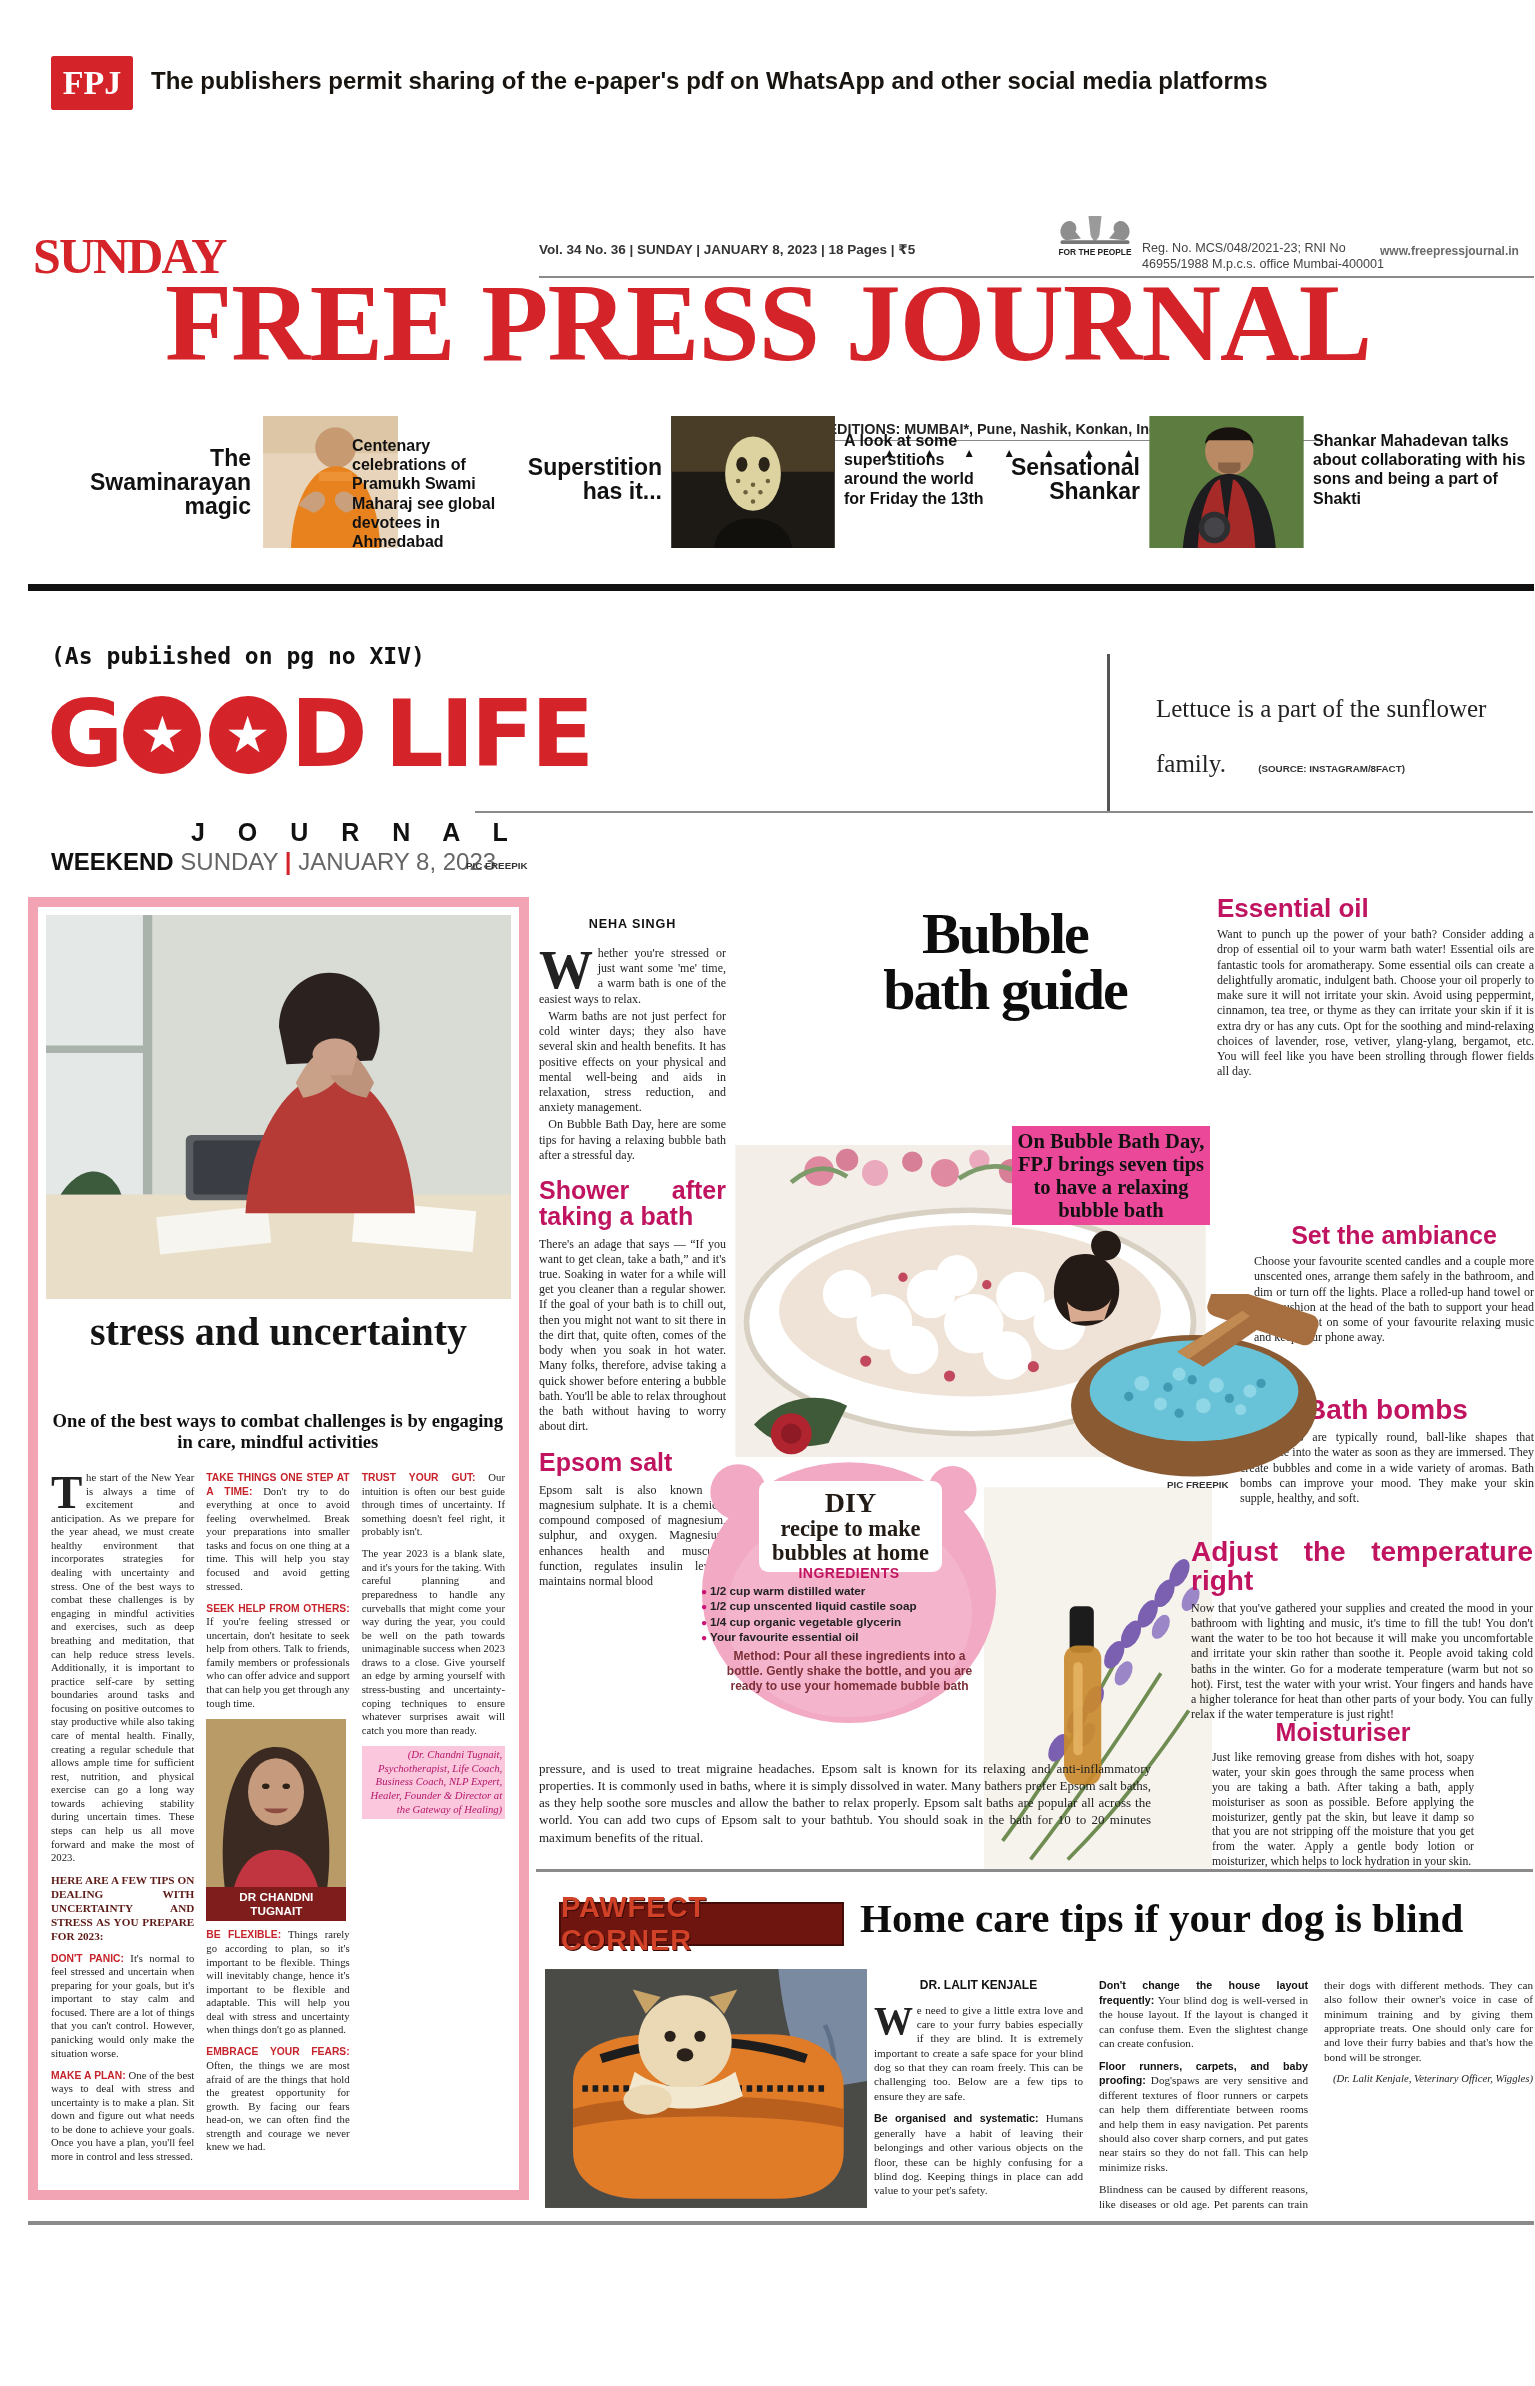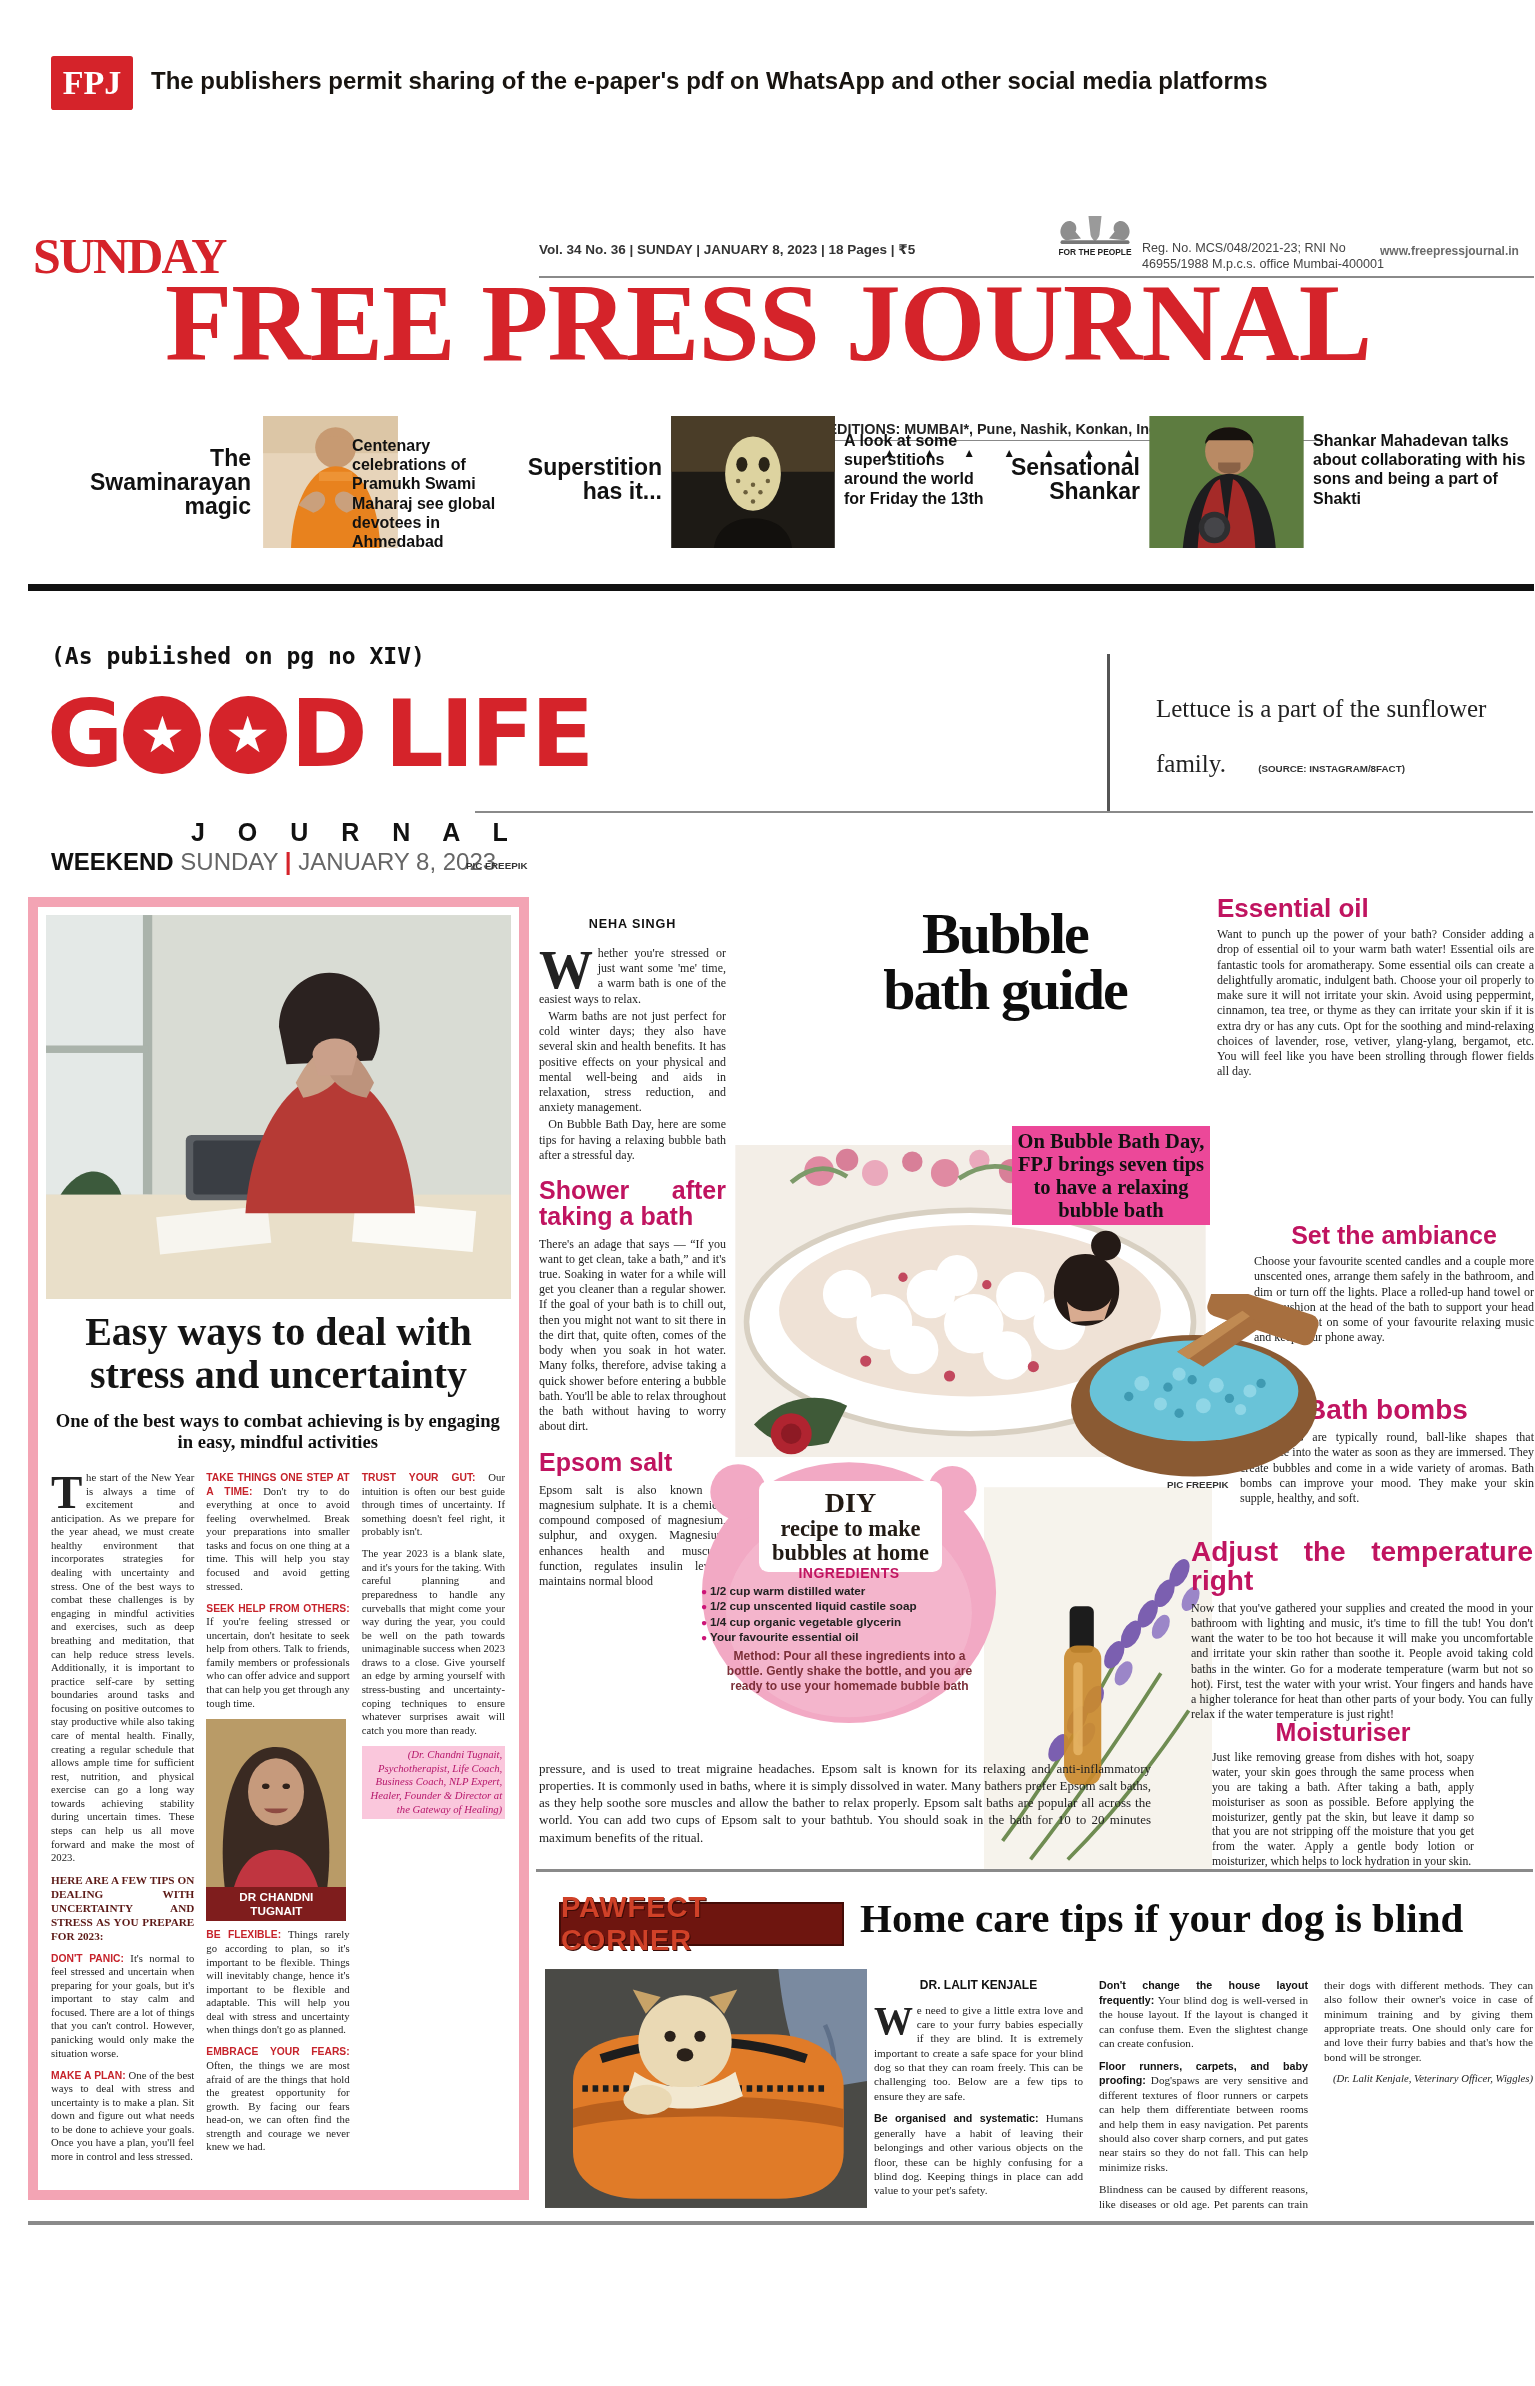--- a/index.html
+++ b/index.html
@@ -246,24 +246,23 @@
     <rect x="150" y="236" width="150" height="70" rx="6" fill="#5a5e63"></rect>
     <rect x="158" y="242" width="134" height="58" rx="4" fill="#3a3e44"></rect>
     <path d="M250 120 c0 -34 26 -58 54 -58 c30 0 54 24 54 60 c0 22 -8 34 -8 34 l-92 4 z" fill="#2b2220"></path>
     <path d="M214 320 c6 -90 50 -150 92 -150 c44 0 84 58 90 150 z" fill="#b63a35"></path>
     <path d="M268 180 c14 -26 24 -36 38 -34 c12 2 16 14 8 28 c-8 12 -24 20 -38 22 z" fill="#c9a188"></path>
     <path d="M352 180 c-14 -26 -24 -36 -38 -34 c-12 2 -16 14 -8 28 c8 12 24 20 38 22 z" fill="#bd937c"></path>
     <path d="M286 150 a22 16 0 0 1 48 0 l-6 22 h-36 z" fill="#caa08a"></path>
     </svg>
   </div>
   <div class="pb-headline">
-    <div>Easy ways to deal with</div>
     <div>stress and uncertainty</div>
   </div>
-  <div class="pb-standfirst">One of the best ways to combat achieving is by engaging in easy, mindful activities</div>
+  <div class="pb-standfirst">One of the best ways to combat challenges is by engaging in care, mindful activities</div>
   <div class="pb-body">
     <p><span class="dropcap">T</span><span>he start of the New Year is always a time of excitement and anticipation. As we prepare for the year ahead, we must create healthy environment that incorporates strategies for dealing with uncertainty and stress. One of the best ways to combat these challenges is by engaging in mindful activities and exercises, such as deep breathing and meditation, that can help reduce stress levels. Additionally, it is important to practice self-care by setting boundaries around tasks and focusing on positive outcomes to stay productive while also taking care of mental health. Finally, creating a regular schedule that allows ample time for sufficient rest, nutrition, and physical exercise can go a long way towards achieving stability during uncertain times. These steps can help us all move forward and make the most of 2023.</span></p>
     <p class="tips-header">HERE ARE A FEW TIPS ON DEALING WITH UNCERTAINTY AND STRESS AS YOU PREPARE FOR 2023:</p>
     <p><span class="lead">DON'T PANIC:</span> <span>It's normal to feel stressed and uncertain when preparing for your goals, but it's important to stay calm and focused. There are a lot of things that you can't control. However, panicking would only make the situation worse.</span></p>
     <p><span class="lead">MAKE A PLAN:</span> <span>One of the best ways to deal with stress and uncertainty is to make a plan. Sit down and figure out what needs to be done to achieve your goals. Once you have a plan, you'll feel more in control and less stressed.</span></p>
     <p><span class="lead">TAKE THINGS ONE STEP AT A TIME:</span> <span>Don't try to do everything at once to avoid feeling overwhelmed. Break your preparations into smaller tasks and focus on one thing at a time. This will help you stay focused and avoid getting stressed.</span></p>
     <p><span class="lead">SEEK HELP FROM OTHERS:</span> <span>If you're feeling stressed or uncertain, don't hesitate to seek help from others. Talk to friends, family members or professionals who can offer advice and support that can help you get through any tough time.</span></p>
     <div class="figure">
       <svg width="140" height="168" viewBox="0 0 150 180">
           <rect width="150" height="180" fill="#b99b67"></rect>

